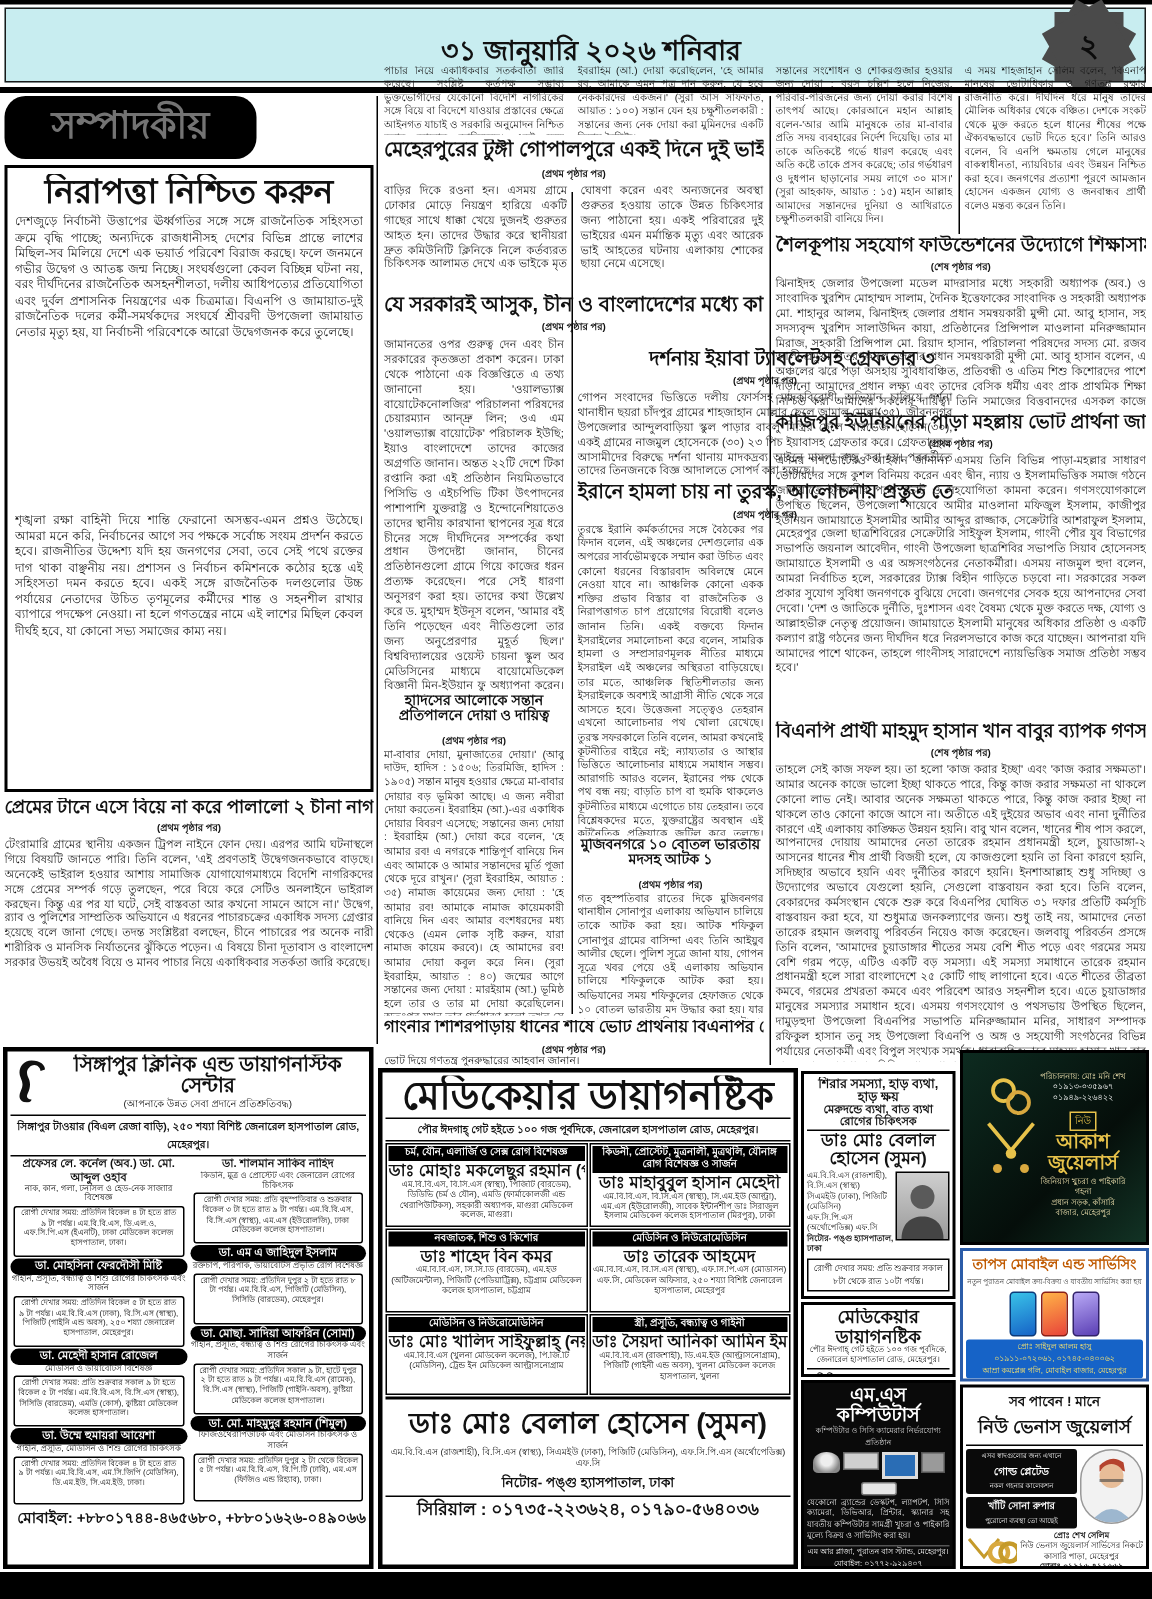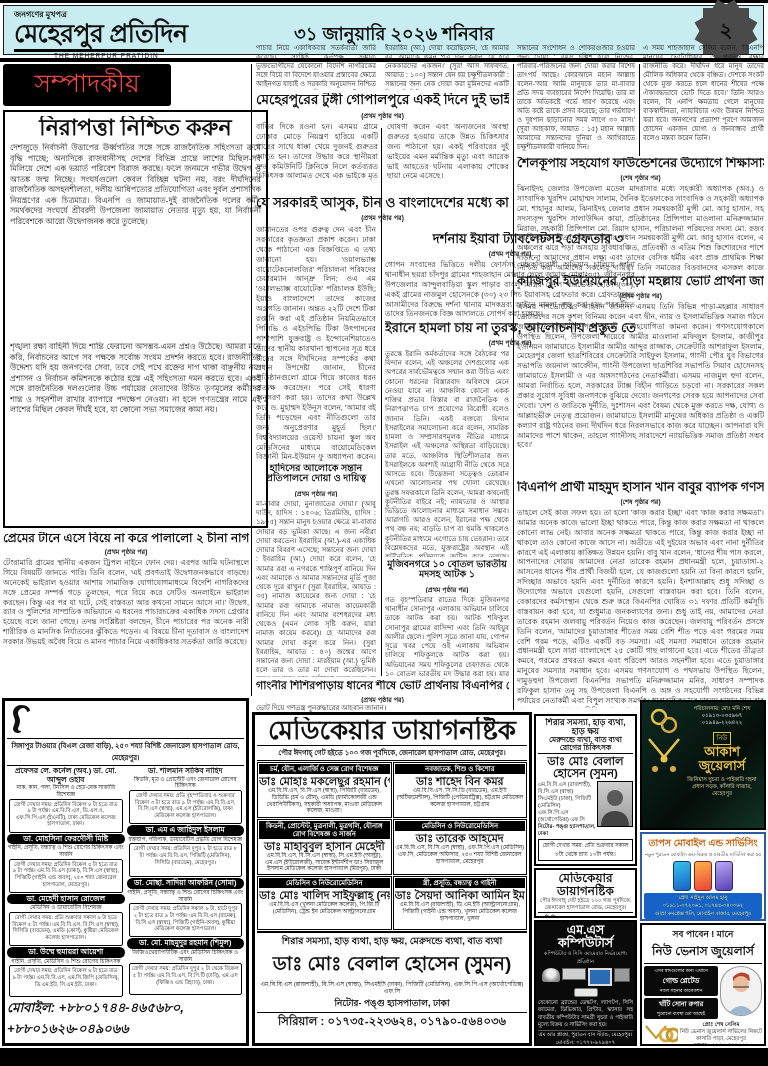--- a/index.html
+++ b/index.html
@@ -16,22 +16,22 @@
   .mast{background:#c8edf0;border:1px solid #1a1a1a;}
   .mast-title{font-size:25px;font-weight:800;line-height:1.02;letter-spacing:-.5px;}
   .mast-bar{height:3px;background:#000;width:150px;margin-top:2px;}
   .burst{width:46px;height:46px;}
   .burst i{position:absolute;inset:0;background:#4a4a4a;display:block;}
   .burst i:nth-child(2){transform:rotate(30deg);}
   .burst i:nth-child(3){transform:rotate(60deg);}
   .burst span{position:absolute;inset:0;display:flex;align-items:center;justify-content:center;
         font-size:20px;font-weight:800;color:#0b0b0b;}
   
-  .secbox{background:#000;color:#ef4444;display:flex;align-items:center;justify-content:center;
-        font-size:25px;font-weight:400;border-radius:3px;}
+  .secbox{background:#000;color:#737373;display:flex;align-items:center;justify-content:center;
+        font-size:25px;font-weight:700;border-radius:14px;}
   .editbox{border:2px solid #000;padding:4px 5px;overflow:hidden;}
   
   .adbox{border:2px solid #000;background:#fff;overflow:hidden;}
   .docname{font-size:7.5px;font-weight:800;text-align:center;line-height:1.15;overflow:hidden;}
   .docbar{background:#000;color:#fff;border-radius:6px;padding:1px 2px;}
   .docspec{font-size:5.6px;text-align:center;line-height:1.2;overflow:hidden;}
   .dochours{border:1px solid #000;font-size:5.3px;line-height:1.25;text-align:center;
         padding:1px 2px;margin:1px 2px;overflow:hidden;border-radius:2px;}
   .mc-dept{background:#000;color:#fff;font-size:6.8px;font-weight:700;text-align:center;
         padding:1px 2px;line-height:1.15;overflow:hidden;}
@@ -42,45 +42,39 @@
   .kv{font-size:5.4px;line-height:1.3;}
 </style>
 </head>
 <body>
 
 <div class="page">
 
   <div class="abs hline" style="left:0;top:0;width:768px;height:3px;"></div>
 
   <div class="abs mast" style="left:3px;top:5px;width:761px;height:50px;">
-    <div class="abs" style="left:10px;top:2px;width:220px;">
-      <div style="font-size:8px;font-weight:700;">জনগণের মুখপত্র</div>
-      <div class="mast-title">মেহেরপুর প্রতিদিন</div>
-      <div class="mast-bar"></div>
-      <div style="font-size:6.5px;letter-spacing:1px;margin-left:40px;">THE MEHERPUR PRATIDIN</div>
-    </div>
     <div class="abs" style="left:240px;top:14px;width:300px;text-align:center;font-size:18px;font-weight:700;">৩১ জানুয়ারি ২০২৬ শনিবার</div>
     <div class="abs burst" style="right:14px;top:2px;">
       <i></i>
         <i></i>
         <i></i>
       <span>২</span>
     </div>
   </div>
   <div class="abs hline" style="left:0;top:58px;width:768px;height:4px;"></div>
 
   <div class="abs vline" style="left:251px;top:64px;height:632px;"></div>
   <div class="abs vline" style="left:381px;top:128px;height:548px;"></div>
   <div class="abs vline" style="left:513px;top:64px;height:646px;"></div>
   <div class="abs vline" style="left:639px;top:64px;height:92px;"></div>
 
   <div class="abs secbox" style="left:3px;top:64px;width:168px;height:42px;">
     <span>সম্পাদকীয়</span>
   </div>
-  <div class="abs editbox" style="left:3px;top:110px;width:265px;height:418px;">
+  <div class="abs editbox" style="left:3px;top:110px;width:246px;height:418px;">
     <div class="hlw" style="font-size:22px;">নিরাপত্তা নিশ্চিত করুন</div>
     <div class="bt" style="margin-top:4px;font-size:8px;height:196px;">দেশজুড়ে নির্বাচনী উত্তাপের ঊর্ধ্বগতির সঙ্গে সঙ্গে রাজনৈতিক সহিংসতা ক্রমে বৃদ্ধি পাচ্ছে; অন্যদিকে রাজধানীসহ দেশের বিভিন্ন প্রান্তে লাশের মিছিল-সব মিলিয়ে দেশে এক ভয়ার্ত পরিবেশ বিরাজ করছে। ফলে জনমনে গভীর উদ্বেগ ও আতঙ্ক জন্ম নিচ্ছে। সংঘর্ষগুলো কেবল বিচ্ছিন্ন ঘটনা নয়, বরং দীর্ঘদিনের রাজনৈতিক অসহনশীলতা, দলীয় আধিপত্যের প্রতিযোগিতা এবং দুর্বল প্রশাসনিক নিয়ন্ত্রণের এক চিত্রমাত্র। বিএনপি ও জামায়াত-দুই রাজনৈতিক দলের কর্মী-সমর্থকদের সংঘর্ষে শ্রীবরদী উপজেলা জামায়াত নেতার মৃত্যু হয়, যা নির্বাচনী পরিবেশকে আরো উদ্বেগজনক করে তুলেছে।</div>
     <div class="bt" style="margin-top:3px;font-size:8px;height:176px;">শৃঙ্খলা রক্ষা বাহিনী দিয়ে শান্তি ফেরানো অসম্ভব-এমন প্রশ্নও উঠেছে। আমরা মনে করি, নির্বাচনের আগে সব পক্ষকে সর্বোচ্চ সংযম প্রদর্শন করতে হবে। রাজনীতির উদ্দেশ্য যদি হয় জনগণের সেবা, তবে সেই পথে রক্তের দাগ থাকা বাঞ্ছনীয় নয়। প্রশাসন ও নির্বাচন কমিশনকে কঠোর হস্তে এই সহিংসতা দমন করতে হবে। একই সঙ্গে রাজনৈতিক দলগুলোর উচ্চ পর্যায়ের নেতাদের উচিত তৃণমূলের কর্মীদের শান্ত ও সহনশীল রাখার ব্যাপারে পদক্ষেপ নেওয়া। না হলে গণতন্ত্রের নামে এই লাশের মিছিল কেবল দীর্ঘই হবে, যা কোনো সভ্য সমাজের কাম্য নয়।</div>
   </div>
   <div class="abs hl" style="left:3px;top:532px;width:246px;height:15px;font-size:12px;">প্রেমের টানে এসে বিয়ে না করে পালালো ২ চীনা নাগরিক</div>
   <div class="abs cont" style="left:3px;top:547px;width:246px;height:9px;">(প্রথম পৃষ্ঠার পর)</div>
   <div class="abs bt" style="left:3px;top:558px;width:246px;height:136px;">টেংরামারি গ্রামের স্থানীয় একজন ট্রিপল নাইনে ফোন দেয়। এরপর আমি ঘটনাস্থলে গিয়ে বিষয়টি জানতে পারি। তিনি বলেন, 'এই প্রবণতাই উদ্বেগজনকভাবে বাড়ছে। অনেকেই ভাইরাল হওয়ার আশায় সামাজিক যোগাযোগমাধ্যমে বিদেশি নাগরিকদের সঙ্গে প্রেমের সম্পর্ক গড়ে তুলছেন, পরে বিয়ে করে সেটিও অনলাইনে ভাইরাল করছেন। কিন্তু এর পর যা ঘটে, সেই বাস্তবতা আর কখনো সামনে আসে না।' উদ্বেগ, র‍্যাব ও পুলিশের সাম্প্রতিক অভিযানে এ ধরনের পাচারচক্রের একাধিক সদস্য গ্রেপ্তার হয়েছে বলে জানা গেছে। তদন্ত সংশ্লিষ্টরা বলছেন, চীনে পাচারের পর অনেক নারী শারীরিক ও মানসিক নির্যাতনের ঝুঁকিতে পড়েন। এ বিষয়ে চীনা দূতাবাস ও বাংলাদেশ সরকার উভয়ই অবৈধ বিয়ে ও মানব পাচার নিয়ে একাধিকবার সতর্কতা জারি করেছে।</div>
 
   <div class="abs bt" style="left:256px;top:44px;width:120px;height:46px;font-size:6.8px;">পাচার নিয়ে একাধিকবার সতর্কবার্তা জারি করেছে। সংশ্লিষ্ট কর্তৃপক্ষ সম্ভাব্য ভুক্তভোগীদের যেকোনো বিদেশি নাগরিকের সঙ্গে বিয়ে বা বিদেশে যাওয়ার প্রস্তাবের ক্ষেত্রে আইনগত যাচাই ও সরকারি অনুমোদন নিশ্চিত করার আহ্বান জানিয়েছে। একই সঙ্গে সন্দেহজনক প্রস্তাব বা কার্যক্রম নজরে এলে নিকটস্থ থানায় জানাতে অনুরোধ করা হয়েছে।</div>
   <div class="abs bt" style="left:385px;top:44px;width:124px;height:46px;font-size:6.8px;">ইবরাহিম (আ.) দোয়া করেছিলেন, 'হে আমার রব, আমাকে এমন পুত্র দান করুন, যে হবে নেককারদের একজন।' (সুরা আস সাফফাত, আয়াত : ১০০) সন্তান যেন হয় চক্ষুশীতলকারী : সন্তানের জন্য নেক দোয়া করা মুমিনদের একটি বিশেষ বৈশিষ্ট্য।</div>
@@ -128,20 +122,24 @@
   <div class="abs bt" style="left:256px;top:703px;width:253px;height:9px;font-size:7px;">ভোট দিয়ে গণতন্ত্র পুনরুদ্ধারের আহবান জানান।</div>
 
   <div class="abs adbox" style="left:2px;top:698px;width:247px;height:348px;border-width:3px;padding:2px;">
     <div style="display:flex;align-items:center;">
       <span style="flex:0 0 26px;">
         <svg width="26" height="30" viewBox="0 0 26 30">
             <path d="M14 2c-5 0-8 4-8 8 0 3 2 5 2 8s-2 5-2 8c0 2 2 4 5 4 2 0 3-1 3-2-2 0-3-1-3-2 0-2 2-4 2-8s-2-5-2-8c0-2 2-5 5-5 2 0 4 2 4 4l3-1c0-3-3-6-9-6z" fill="#111"></path>
             <circle cx="16" cy="7" r="1.2" fill="#fff"></circle>
           </svg>
       </span>
+      <div style="flex:1;">
+        <div class="hlw" style="font-size:13.5px;">সিঙ্গাপুর ক্লিনিক এন্ড ডায়াগনস্টিক সেন্টার</div>
+        <div style="font-size:6.5px;text-align:center;">(আপনাকে উন্নত সেবা প্রদানে প্রতিশ্রুতিবদ্ধ)</div>
+      </div>
     </div>
     <div style="font-size:7px;font-weight:700;text-align:center;border-top:1px solid #000;border-bottom:1px solid #000;padding:1px 0;margin:1px 0;">সিঙ্গাপুর টাওয়ার (বিএল রেজা বাড়ি), ২৫০ শয্যা বিশিষ্ট জেনারেল হাসপাতাল রোড, মেহেরপুর।</div>
     <div style="display:flex;gap:2px;">
       <div style="flex:1;min-width:0;">
         <div class="docname">প্রফেসর লে. কর্নেল (অব.) ডা. মো. আব্দুল ওহাব</div>
         <div class="docspec">নাক, কান, গলা, টনসিল ও হেড-নেক সার্জারি বিশেষজ্ঞ</div>
         <div class="dochours" style="height:30px;">রোগী দেখার সময়: প্রতিদিন বিকেল ৪ টা হতে রাত ৯ টা পর্যন্ত। এম.বি.বি.এস, ডি.এল.ও, এফ.সি.পি.এস (ইএনটি), ঢাকা মেডিকেল কলেজ হাসপাতাল, ঢাকা।</div>
         <div class="docname docbar">ডা. মোহসিনা ফেরদৌসী মিষ্টি</div>
         <div class="docspec">গাইনি, প্রসূতি, বন্ধ্যাত্ব ও শিশু রোগের চিকিৎসক এবং সার্জন</div>
         <div class="dochours" style="height:30px;">রোগী দেখার সময়: প্রতিদিন বিকেল ৫ টা হতে রাত ৯ টা পর্যন্ত। এম.বি.বি.এস (ঢাকা), বি.সি.এস (স্বাস্থ্য), পিজিটি (গাইনি এন্ড অবস), ২৫০ শয্যা জেনারেল হাসপাতাল, মেহেরপুর।</div>
@@ -160,60 +158,59 @@
         <div class="docspec">রক্তচাপ, পরিপাক, ডায়াবেটিস প্রভৃতি রোগ বিশেষজ্ঞ</div>
         <div class="dochours" style="height:30px;">রোগী দেখার সময়: প্রতিদিন দুপুর ২ টা হতে রাত ৮ টা পর্যন্ত। এম.বি.বি.এস, পিজিটি (মেডিসিন), সিসিডি (বারডেম), মেহেরপুর।</div>
         <div class="docname docbar">ডা. মোছা. সাদিয়া আফরিন (সোমা)</div>
         <div class="docspec">গাইনি, প্রসূতি, বন্ধ্যাত্ব ও শিশু রোগের চিকিৎসক এবং সার্জন</div>
         <div class="dochours" style="height:30px;">রোগী দেখার সময়: প্রতিদিন সকাল ৯ টা, হাটে দুপুর ২ টা হতে রাত ৯ টা পর্যন্ত। এম.বি.বি.এস (রামেক), বি.সি.এস (স্বাস্থ্য), পিজিটি (গাইনি-অবস), কুষ্টিয়া মেডিকেল কলেজ হাসপাতাল।</div>
         <div class="docname docbar">ডা. মো. মাহমুদুর রহমান (শিমুল)</div>
         <div class="docspec">ফিজিওথেরাপিউটিক এবং মেডিসিন চিকিৎসক ও সার্জন</div>
         <div class="dochours" style="height:28px;">রোগী দেখার সময়: প্রতিদিন দুপুর ২ টা থেকে বিকেল ৫ টা পর্যন্ত। এম.বি.বি.এস, বি.পি.টি (ঢাবি), এম.এস (ফিজিও এন্ড রিহ্যাব), ঢাকা।</div>
       </div>
     </div>
-    <div style="font-size:13px;font-weight:700;text-align:left;font-style:italic;">মোবাইল: +৮৮০১৭৪৪-৪৬৫৬৮০, +৮৮০১৬২৬-০৪৯০৬৬</div>
+    <div style="font-size:10px;font-weight:700;text-align:right;">মোবাইল: +৮৮০১৭৪৪-৪৬৫৬৮০, +৮৮০১৬২৬-০৪৯০৬৬</div>
   </div>
 
   <div class="abs adbox" style="left:252px;top:712px;width:280px;height:334px;border-width:3px;padding:2px;">
     <div class="hlw" style="font-size:26px;">মেডিকেয়ার ডায়াগনষ্টিক</div>
     <div style="font-size:7px;font-weight:700;text-align:center;border-top:1px solid #000;border-bottom:1px solid #000;padding:1px 0;margin:1px 0;">পৌর ঈদগাহ্ গেট হইতে ১০০ গজ পূর্বদিকে, জেনারেল হাসপাতাল রোড, মেহেরপুর।</div>
     <div style="display:grid;grid-template-columns:1fr 1fr;gap:1px;">
       <div class="mc-cell" style="height:52px;">
         <div class="mc-dept">চর্ম, যৌন, এলার্জি ও সেক্স রোগ বিশেষজ্ঞ</div>
         <div class="mc-name">ডাঃ মোহাঃ মকলেছুর রহমান (পলাশ)</div>
         <div class="mc-deg">এম.বি.বি.এস, বি.সি.এস (স্বাস্থ্য), পিজিটি (বারডেম), ডিডিভি (চর্ম ও যৌন), এমডি (ফার্মাকোলজী এন্ড থেরাপিউটিকস), সহকারী অধ্যাপক, মাগুরা মেডিকেল কলেজ, মাগুরা।</div>
       </div>
       <div class="mc-cell" style="height:52px;">
+        <div class="mc-dept">কিডনী, প্রোস্টেট, মুত্রনালী, মুত্রথলি, যৌনাঙ্গ রোগ বিশেষজ্ঞ ও সার্জন</div>
+        <div class="mc-name">ডাঃ মাহাবুবুল হাসান মেহেদী</div>
+        <div class="mc-deg">এম.বি.বি.এস, বি.সি.এস (স্বাস্থ্য), সি.এম.ইউ (আল্ট্রা), এম.এস (ইউরোলজী), সাবেক ইন্টার্নশীপ ডাঃ সিরাজুল ইসলাম মেডিকেল কলেজ হাসপাতাল (মিরপুর), ঢাকা</div>
+      </div>
+      <div class="mc-cell" style="height:52px;">
         <div class="mc-dept">নবজাতক, শিশু ও কিশোর</div>
         <div class="mc-name">ডাঃ শাহেদ বিন কমর</div>
         <div class="mc-deg">এম.বি.বি.এস, সি.সি.ডি (বারডেম), এম.ইউ (অটিজমেন্টাল), পিজিটি (পেডিয়াট্রিক্স), চট্টগ্রাম মেডিকেল কলেজ হাসপাতাল, চট্টগ্রাম</div>
-      </div>
-      <div class="mc-cell" style="height:52px;">
-        <div class="mc-dept">কিডনী, প্রোস্টেট, মুত্রনালী, মুত্রথলি, যৌনাঙ্গ রোগ বিশেষজ্ঞ ও সার্জন</div>
-        <div class="mc-name">ডাঃ মাহাবুবুল হাসান মেহেদী</div>
-        <div class="mc-deg">এম.বি.বি.এস, বি.সি.এস (স্বাস্থ্য), সি.এম.ইউ (আল্ট্রা), এম.এস (ইউরোলজী), সাবেক ইন্টার্নশীপ ডাঃ সিরাজুল ইসলাম মেডিকেল কলেজ হাসপাতাল (মিরপুর), ঢাকা</div>
       </div>
       <div class="mc-cell" style="height:52px;">
         <div class="mc-dept">মেডিসিন ও নিউরোমেডিসিন</div>
         <div class="mc-name">ডাঃ তারেক আহমেদ</div>
         <div class="mc-deg">এম.বি.বি.এস, বি.সি.এস (স্বাস্থ্য), এফ.সি.পি.এস (মেডিসিন) এফ.সি, মেডিকেল অফিসার, ২৫০ শয্যা বিশিষ্ট জেনারেল হাসপাতাল, মেহেরপুর</div>
       </div>
       <div class="mc-cell" style="height:50px;">
         <div class="mc-dept">মেডিসিন ও নিউরোমেডিসিন</div>
         <div class="mc-name">ডাঃ মোঃ খালিদ সাইফুল্লাহ্ (নয়ন)</div>
         <div class="mc-deg">এম.বি.বি.এস (খুলনা মেডিকেল কলেজ), পি.জি.টি (মেডিসিন), ট্রেন্ড ইন মেডিকেল আল্ট্রাসনোগ্রাম</div>
       </div>
       <div class="mc-cell" style="height:50px;">
         <div class="mc-dept">স্ত্রী, প্রসূতি, বন্ধ্যাত্ব ও গাইনী</div>
         <div class="mc-name">ডাঃ সৈয়দা আনিকা আমিন ইমা</div>
         <div class="mc-deg">এম.বি.বি.এস (রাজশাহী), ডি.এম.ইউ (আল্ট্রাসনোগ্রাম), পিজিটি (গাইনী এন্ড অবস), খুলনা মেডিকেল কলেজ হাসপাতাল, খুলনা</div>
       </div>
     </div>
     <div style="border-top:2px solid #000;margin-top:1px;padding-top:1px;">
-      <div style="font-size:9.5px;font-weight:800;text-align:center;white-space:nowrap;overflow:hidden;">শিরার সমস্যা, হাড় ব্যথা, হাড় ক্ষয়, মেরুদন্ডে ব্যথা, বাত ব্যথা</div>
       <div style="font-size:19px;font-weight:800;text-align:center;white-space:nowrap;overflow:hidden;">ডাঃ মোঃ বেলাল হোসেন (সুমন)</div>
       <div style="font-size:6px;text-align:center;line-height:1.2;">এম.বি.বি.এস (রাজশাহী), বি.সি.এস (স্বাস্থ্য), সিএমইউ (ঢাকা), পিজিটি (মেডিসিন), এফ.সি.পি.এস (অর্থোপেডিক্স) এফ.সি</div>
       <div style="font-size:9px;font-weight:700;text-align:center;">নিটোর- পঙ্গু হ্যাসপাতাল, ঢাকা</div>
       <div style="font-size:11.5px;font-weight:800;text-align:center;border-top:1px solid #000;margin-top:1px;">সিরিয়াল : ০১৭৩৫-২২৩৬২৪, ০১৭৯০-৫৬৪০৩৬</div>
     </div>
   </div>
 
   <div class="abs adbox" style="left:534px;top:714px;width:103px;height:152px;padding:2px;">
     <div class="hlw" style="font-size:8.5px;">শিরার সমস্যা, হাড় ব্যথা, হাড় ক্ষয়</div>
     <div class="hlw" style="font-size:7.5px;border-bottom:1px solid #000;padding-bottom:1px;">মেরুদন্ডে ব্যথা, বাত ব্যথা রোগের চিকিৎসক</div>
@@ -248,21 +245,21 @@
       <span style="width:18px;height:14px;background:radial-gradient(circle at 50% 40%,#eee 30%,#888 70%);border-radius:50% 50% 20% 20%;"></span>
       <span style="width:22px;height:10px;background:#cfcfcf;border:1px solid #666;"></span>
       <span style="width:20px;height:14px;background:#2a6db5;border:2px solid #ddd;"></span>
       <span style="width:14px;height:12px;background:#9a9a9a;border:1px solid #555;"></span>
       <span style="width:22px;height:7px;background:#e6e6e6;border:1px solid #777;border-radius:2px;"></span>
     </div>
     <div class="bt" style="color:#eee;font-size:5.4px;height:30px;">যেকোনো ব্র্যান্ডের ডেস্কটপ, ল্যাপটপ, সিসি ক্যামেরা, ডিভিআর, প্রিন্টার, স্ক্যানার সহ যাবতীয় কম্পিউটার সামগ্রী খুচরা ও পাইকারি মূল্যে বিক্রয় ও সার্ভিসিং করা হয়।</div>
     <div style="font-size:5.2px;text-align:center;color:#fff;border-top:1px solid #555;margin-top:1px;">এম আর প্লাজা, পুরাতন বাস স্ট্যান্ড, মেহেরপুর। মোবাইল: ০১৭৭২-৯২৯৪০৭</div>
   </div>
 
-  <div class="abs" style="left:640px;top:700px;width:126px;height:130px;background:linear-gradient(135deg,#0d2b20,#050e0a 60%,#123325);border:2px solid #000;box-sizing:border-box;padding:3px;overflow:hidden;color:#e7c24a;">
+  <div class="abs" style="left:640px;top:700px;width:126px;height:130px;background:linear-gradient(135deg,#0d2b20,#050e0a 60%,#123325);border:2px solid #000;box-sizing:border-box;padding:13px;overflow:hidden;color:#e7c24a;">
     <div style="display:flex;">
       <div style="flex:0 0 38px;position:relative;">
         <svg width="38" height="70" viewBox="0 0 38 70">
           <circle cx="14" cy="12" r="7" fill="none" stroke="#e7c24a" stroke-width="2.5"></circle>
           <circle cx="24" cy="20" r="7" fill="none" stroke="#d9a93f" stroke-width="2.5"></circle>
           <path d="M4 34 L19 52 L34 34" fill="none" stroke="#e7c24a" stroke-width="2.5"></path>
           <circle cx="19" cy="54" r="3.5" fill="#e7c24a"></circle>
           <circle cx="10" cy="64" r="3" fill="#d9a93f"></circle>
           <circle cx="28" cy="64" r="3" fill="#d9a93f"></circle>
         </svg>

